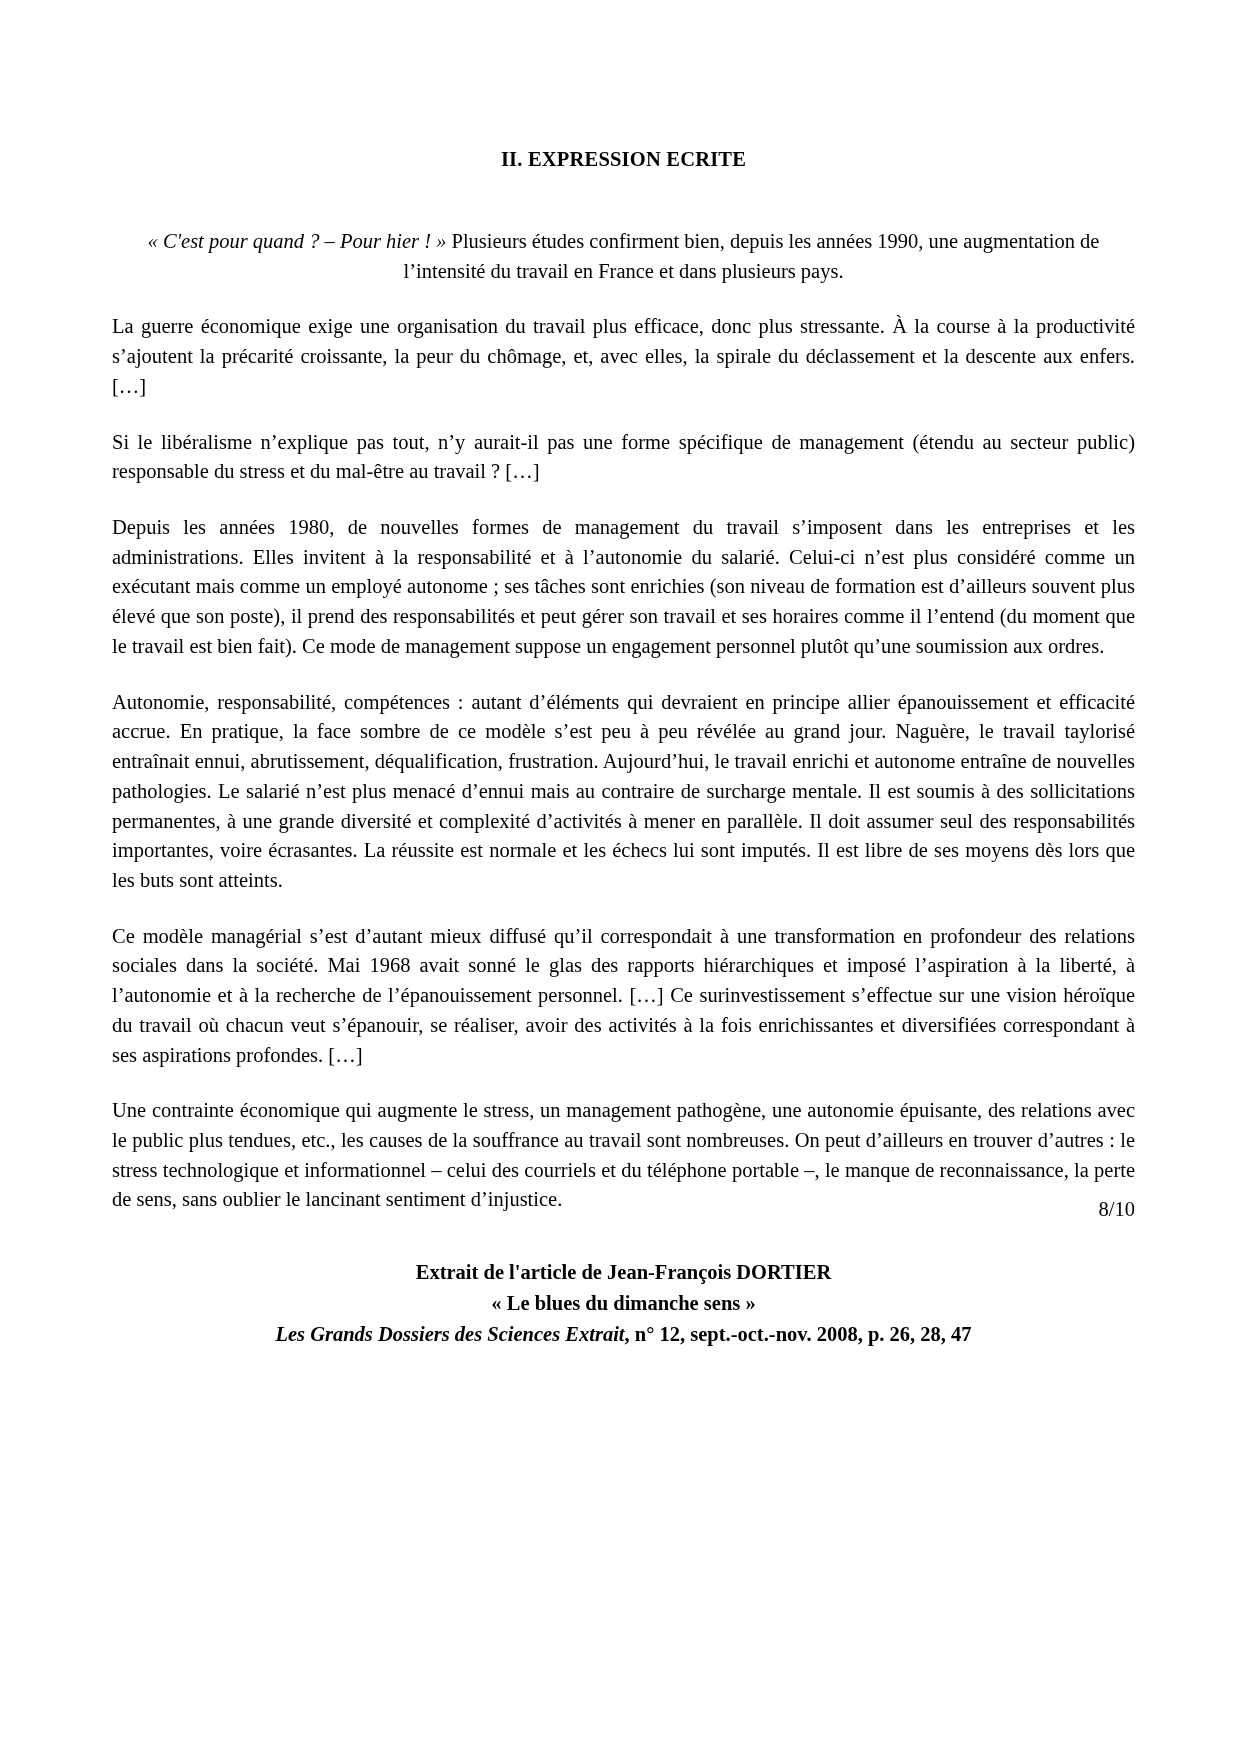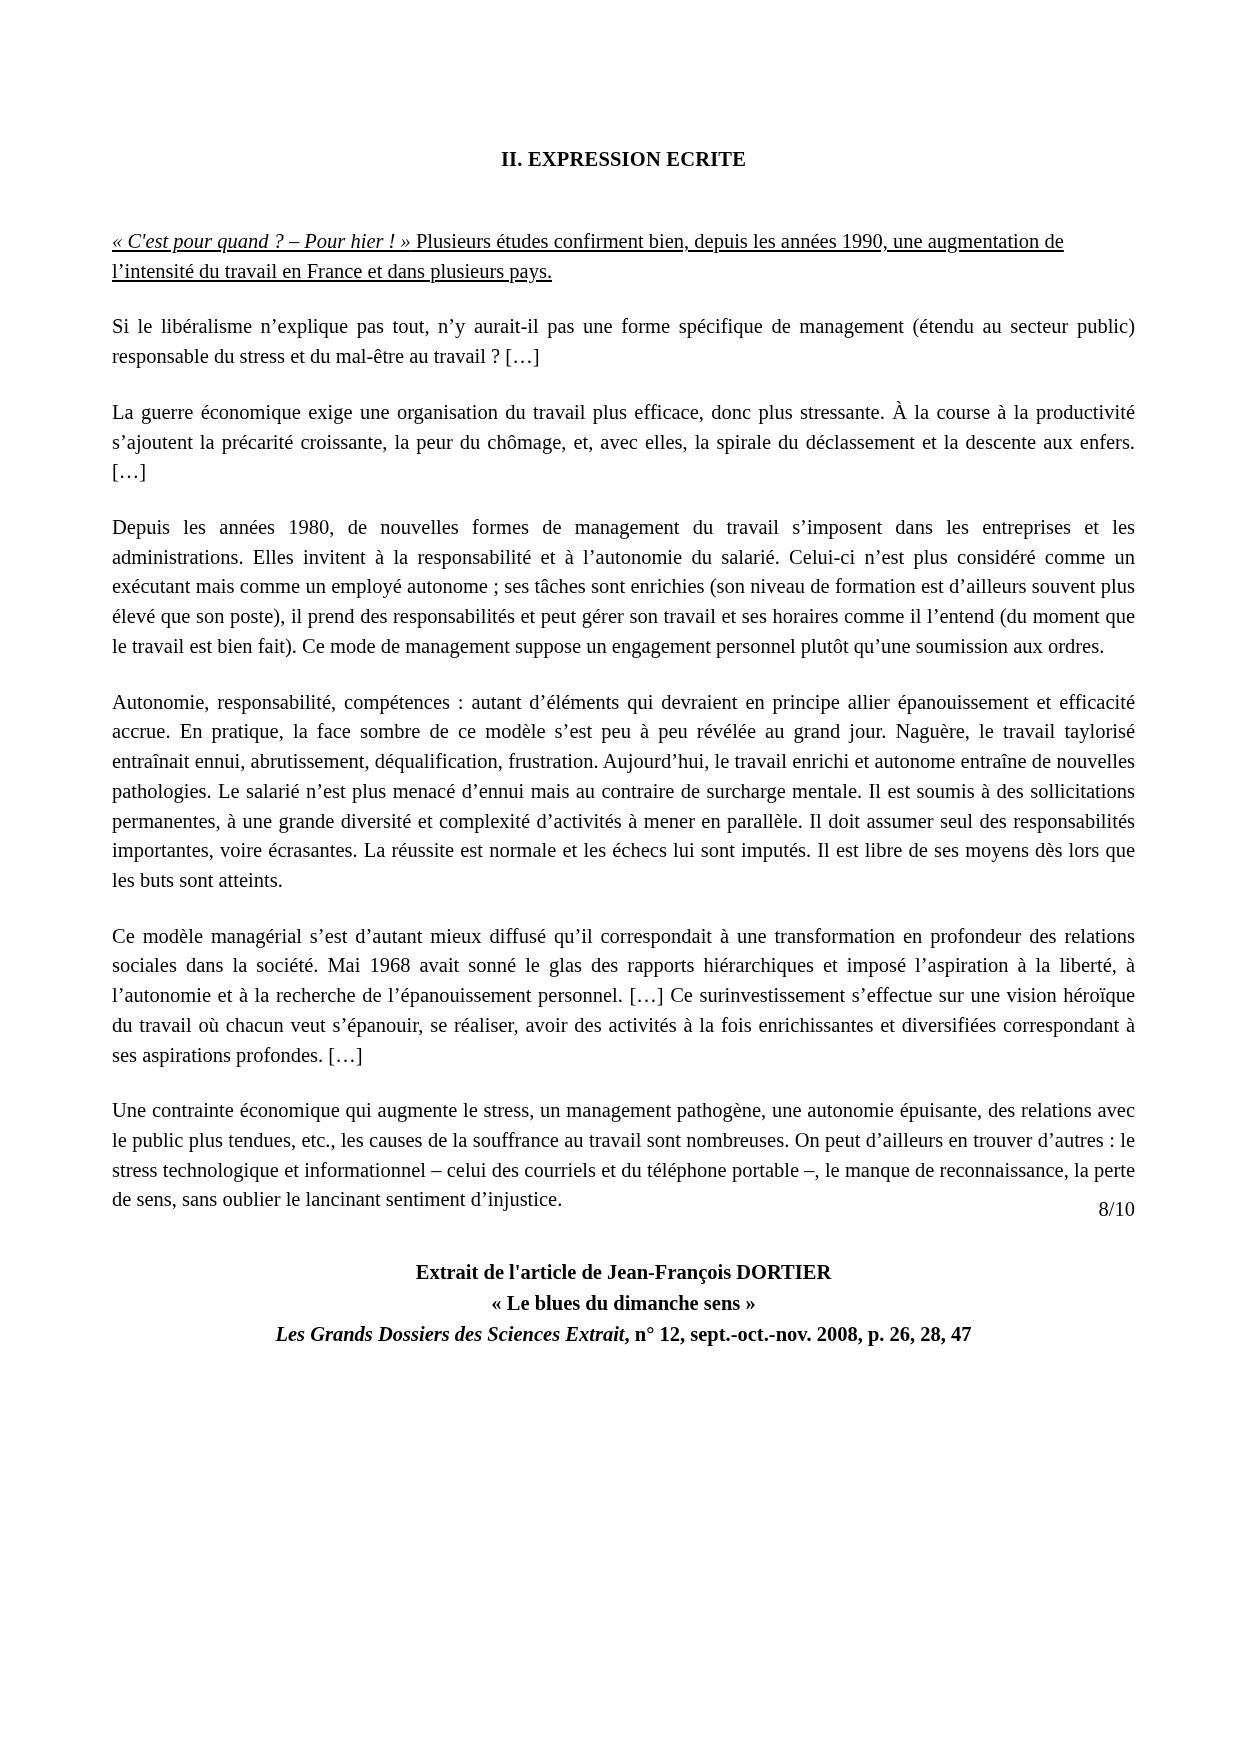--- a/index.html
+++ b/index.html
@@ -31,22 +31,21 @@
   }
   .para {
     font-size: 20.5px;
     line-height: 1.45;
     text-align: justify;
     text-justify: inter-word;
     margin: 0 0 26px 0;
     hyphens: none;
   }
   .para.lead {
-    text-align: left;
-    text-decoration: underline;
+    text-align: center;
   }
   .quote-italic {
     font-style: italic;
   }
   .attrib {
     margin-top: 42px;
     text-align: center;
     font-weight: bold;
     font-size: 20.5px;
     line-height: 1.5;
@@ -72,23 +71,23 @@
 <body>
 
 <div class="page">
 
   <h1 class="doc-title">II. EXPRESSION ECRITE</h1>
 
   <p class="para lead">
     <span class="quote-italic">« C'est pour quand ? – Pour hier ! »</span><span> Plusieurs études confirment bien, depuis les années 1990, une augmentation de l’intensité du travail en France et dans plusieurs pays.</span>
   </p>
 
+  <p class="para">La guerre économique exige une organisation du travail plus efficace, donc plus stressante. À la course à la productivité s’ajoutent la précarité croissante, la peur du chômage, et, avec elles, la spirale du déclassement et la descente aux enfers. […]</p>
+
   <p class="para">Si le libéralisme n’explique pas tout, n’y aurait-il pas une forme spécifique de management (étendu au secteur public) responsable du stress et du mal-être au travail ? […]</p>
-
-  <p class="para">La guerre économique exige une organisation du travail plus efficace, donc plus stressante. À la course à la productivité s’ajoutent la précarité croissante, la peur du chômage, et, avec elles, la spirale du déclassement et la descente aux enfers. […]</p>
 
   <p class="para">Depuis les années 1980, de nouvelles formes de management du travail s’imposent dans les entreprises et les administrations. Elles invitent à la responsabilité et à l’autonomie du salarié. Celui-ci n’est plus considéré comme un exécutant mais comme un employé autonome ; ses tâches sont enrichies (son niveau de formation est d’ailleurs souvent plus élevé que son poste), il prend des responsabilités et peut gérer son travail et ses horaires comme il l’entend (du moment que le travail est bien fait). Ce mode de management suppose un engagement personnel plutôt qu’une soumission aux ordres.</p>
 
   <p class="para">Autonomie, responsabilité, compétences : autant d’éléments qui devraient en principe allier épanouissement et efficacité accrue. En pratique, la face sombre de ce modèle s’est peu à peu révélée au grand jour. Naguère, le travail taylorisé entraînait ennui, abrutissement, déqualification, frustration. Aujourd’hui, le travail enrichi et autonome entraîne de nouvelles pathologies. Le salarié n’est plus menacé d’ennui mais au contraire de surcharge mentale. Il est soumis à des sollicitations permanentes, à une grande diversité et complexité d’activités à mener en parallèle. Il doit assumer seul des responsabilités importantes, voire écrasantes. La réussite est normale et les échecs lui sont imputés. Il est libre de ses moyens dès lors que les buts sont atteints.</p>
 
   <p class="para">Ce modèle managérial s’est d’autant mieux diffusé qu’il correspondait à une transformation en profondeur des relations sociales dans la société. Mai 1968 avait sonné le glas des rapports hiérarchiques et imposé l’aspiration à la liberté, à l’autonomie et à la recherche de l’épanouissement personnel. […] Ce surinvestissement s’effectue sur une vision héroïque du travail où chacun veut s’épanouir, se réaliser, avoir des activités à la fois enrichissantes et diversifiées correspondant à ses aspirations profondes. […]</p>
 
   <p class="para">Une contrainte économique qui augmente le stress, un management pathogène, une autonomie épuisante, des relations avec le public plus tendues, etc., les causes de la souffrance au travail sont nombreuses. On peut d’ailleurs en trouver d’autres : le stress technologique et informationnel – celui des courriels et du téléphone portable –, le manque de reconnaissance, la perte de sens, sans oublier le lancinant sentiment d’injustice.</p>
 
   <div class="attrib">

